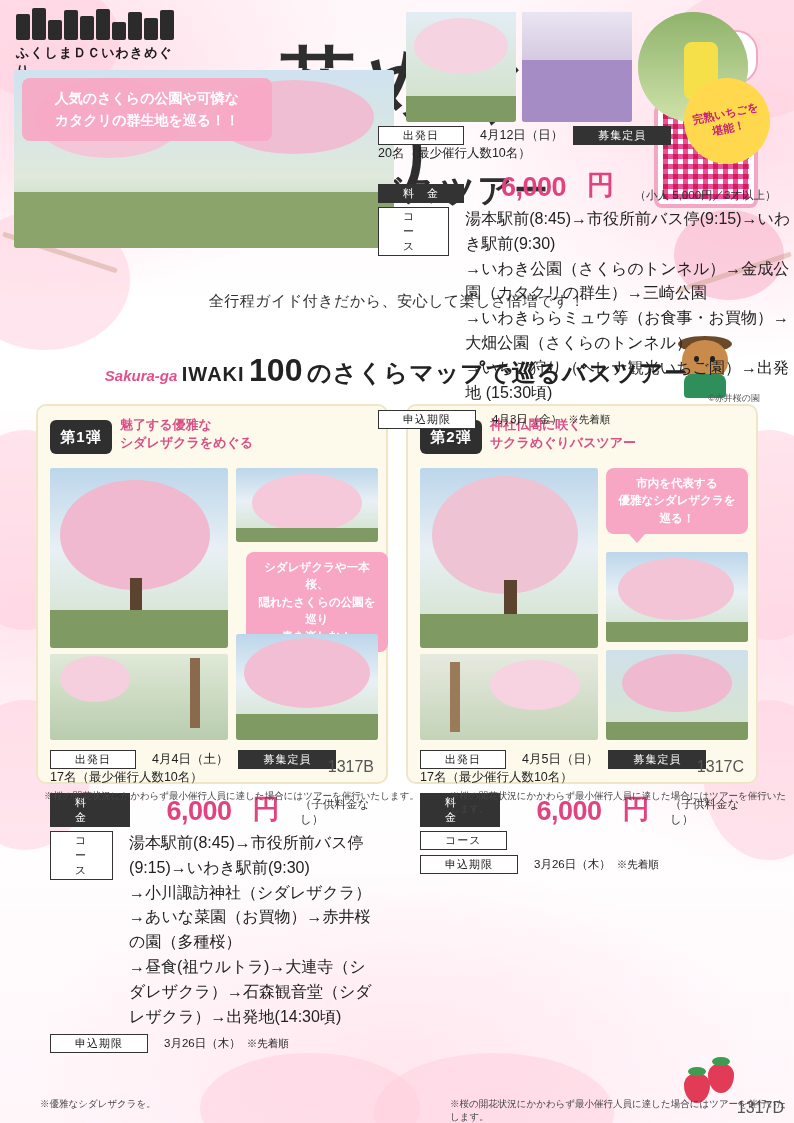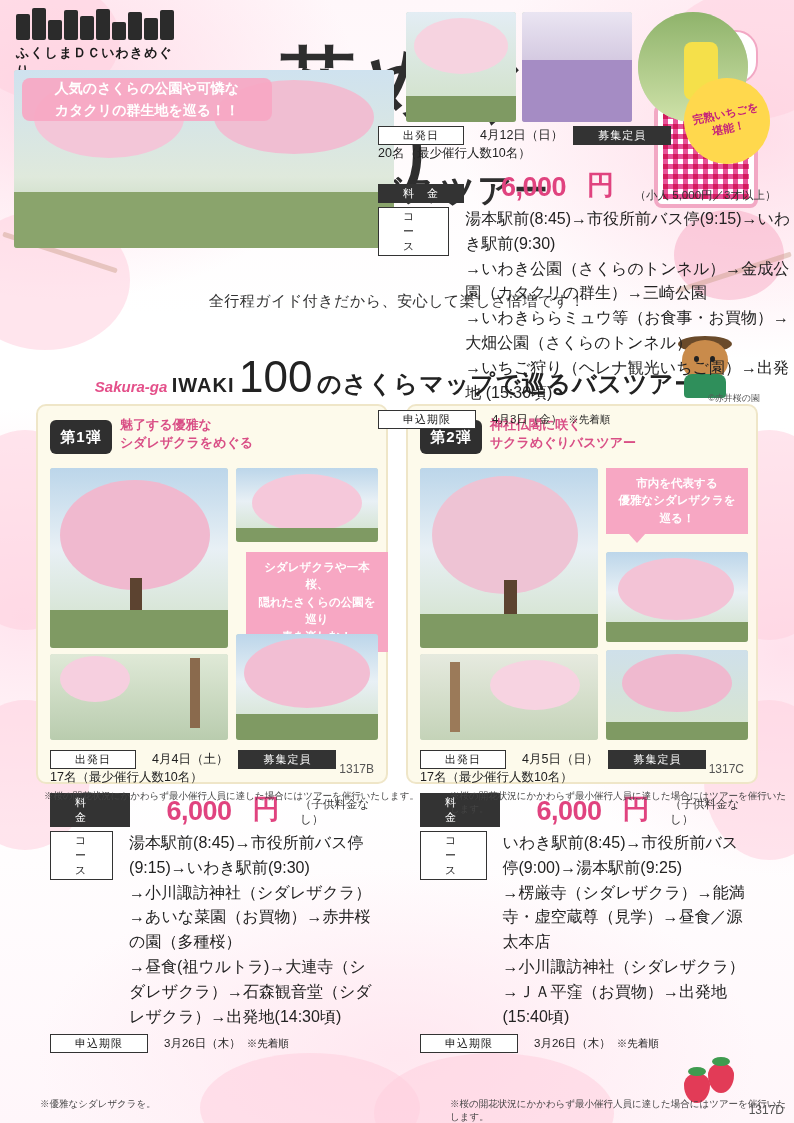--- a/index.html
+++ b/index.html
@@ -82,21 +82,21 @@
   .lead-text {
     position: absolute; left: 0; top: 292px; width: 794px; text-align: center;
     font-size: 15px; color: #333; letter-spacing: .5px;
   }
 
   .maprow {
     position: absolute; left: 0; top: 352px; width: 794px; text-align: center;
   }
   .maprow .script { font-size: 15px; color: #e4508a; font-style: italic; font-weight: bold; }
   .maprow .iwaki { font-size: 20px; font-weight: bold; color: #222; letter-spacing: 1px; }
-  .maprow .num { font-size: 44px; font-weight: normal; color: #222; }
+  .maprow .num { font-size: 32px; font-weight: bold; color: #222; }
   .maprow .rest { font-size: 24px; font-weight: bold; color: #222; letter-spacing: 1px; }
 
   .mascot {
     position: absolute; right: 58px; top: 340px; width: 62px; height: 58px;
   }
   .mascot .head { position: absolute; left: 8px; top: 0; width: 46px; height: 40px; background: #c98b4b; border-radius: 50% 50% 45% 45%; }
   .mascot .hat { position: absolute; left: 4px; top: -4px; width: 54px; height: 16px; background: #6a4a2a; border-radius: 50%; }
   .mascot .body { position: absolute; left: 10px; top: 34px; width: 42px; height: 24px; background: #2f8f5b; border-radius: 8px 8px 4px 4px; }
   .mascot .eye { position: absolute; top: 16px; width: 5px; height: 6px; background: #222; border-radius: 50%; }
   .copy-city { position: absolute; right: 34px; top: 392px; font-size: 9px; color: #555; }
@@ -122,21 +122,21 @@
     font-size: 13px; font-weight: bold; color: #d94f86; line-height: 1.35;
   }
 
   .photo { position: absolute; border-radius: 3px; overflow: hidden; background: #cbd8c2; }
   .photo .sky { position: absolute; inset: 0; background: linear-gradient(180deg,#bcd6ea 0%, #e8f0f5 45%, #cfe0c6 100%); }
   .photo .tree { position: absolute; border-radius: 50%; }
   .photo .trunk { position: absolute; background: #5c4330; }
   .photo .grass { position: absolute; left: 0; right: 0; bottom: 0; background: #7f9a63; }
 
   .speech {
-    position: absolute; background: #f7a7c3; color: #fff; border-radius: 0;
+    position: absolute; background: #f7a7c3; color: #fff; border-radius: 8px;
     font-size: 11.5px; font-weight: bold; line-height: 1.5; padding: 7px 8px; text-align: center;
   }
   .speech::after {
     content: ""; position: absolute; left: 22px; bottom: -9px;
     border-left: 9px solid transparent; border-right: 9px solid transparent;
     border-top: 10px solid #f7a7c3;
   }
 
   
   .info { position: absolute; left: 12px; right: 10px; font-size: 11.5px; color: #222; }
@@ -147,32 +147,32 @@
   .tagbox.solid { background: #333; color: #fff; border-color: #333; }
   .row { display: flex; align-items: center; margin-bottom: 5px; flex-wrap: wrap; }
   .row .val { font-size: 12.5px; }
   .price-row { display: flex; align-items: flex-end; gap: 21px; margin-bottom: 4px; }
   .price { font-size: 27px; font-weight: bold; color: #e0437f; letter-spacing: -.5px; }
   .price-note { font-size: 11.5px; color: #333; }
   .course { display: flex; align-items: flex-start; }
   .course .body { font-size: 16px; line-height: 1.55; color: #222; }
   .deadline-row { display: flex; align-items: center; margin-top: 5px; }
   .deadline-note { font-size: 10.5px; margin-left: 6px; text-align: right; }
-  .code { position: absolute; right: 12px; font-size: 12px; color: #555; }
+  .code { position: absolute; right: 12px; font-size: 16px; color: #555; }
   .disclaimer { position: absolute; font-size: 9.5px; color: #444; }
 
   
   .c3-title {
     position: absolute; left: 10px; top: 8px; width: 390px;
     font-size: 22px; font-weight: bold; color: #d94f86; line-height: 1.4;
   }
   .c3-speech {
     position: absolute; left: 22px; top: 78px; width: 250px;
     background: rgba(247,167,195,.92); color: #fff; border-radius: 8px;
-    font-size: 14px; font-weight: bold; line-height: 1.55; padding: 0 10px; text-align: center;
+    font-size: 14px; font-weight: bold; line-height: 1.55; padding: 10px 10px; text-align: center;
   }
   .sticker {
     position: absolute; right: 24px; top: 78px; width: 86px; height: 86px;
     background: #ffd84d; border-radius: 50%;
     display: flex; align-items: center; justify-content: center; text-align: center;
     font-size: 11px; font-weight: bold; color: #c5237a; line-height: 1.4;
     transform: rotate(-12deg);
   }
   .strawberry { position: absolute; right: 52px; bottom: 14px; width: 58px; height: 50px; }
   .berry { position: absolute; width: 26px; height: 30px; background: #e23b57; border-radius: 50% 50% 50% 50%/40% 40% 60% 60%; }
@@ -341,23 +341,20 @@
         <span class="val">17名（最少催行人数10名）</span>
       </div>
       <div class="price-row">
         <span class="tagbox solid">料　金</span>
         <span class="price">6,000</span>
         <span class="price yen">円</span>
         <span class="price-note">（子供料金なし）</span>
       </div>
       <div class="course">
         <span class="tagbox">コース</span>
-        <span class="body" style="white-space:pre-line">いわき駅前(8:45)→市役所前バス停(9:00)→湯本駅前(9:25)
-→楞厳寺（シダレザクラ）→能満寺・虚空蔵尊（見学）→昼食／源太本店
-→小川諏訪神社（シダレザクラ）→ＪＡ平窪（お買物）→出発地 (15:40頃)</span>
       </div>
       <div class="deadline-row">
         <span class="tagbox">申込期限</span>
         <span class="val">3月26日（木）</span>
         <span class="deadline-note">※先着順</span>
       </div>
     </div>
     <div class="code" style="bottom:6px;">1317C</div>
   </div>
   <div class="disclaimer" style="left:450px;top:790px;">※桜の開花状況にかかわらず最小催行人員に達した場合にはツアーを催行いたします。</div>

